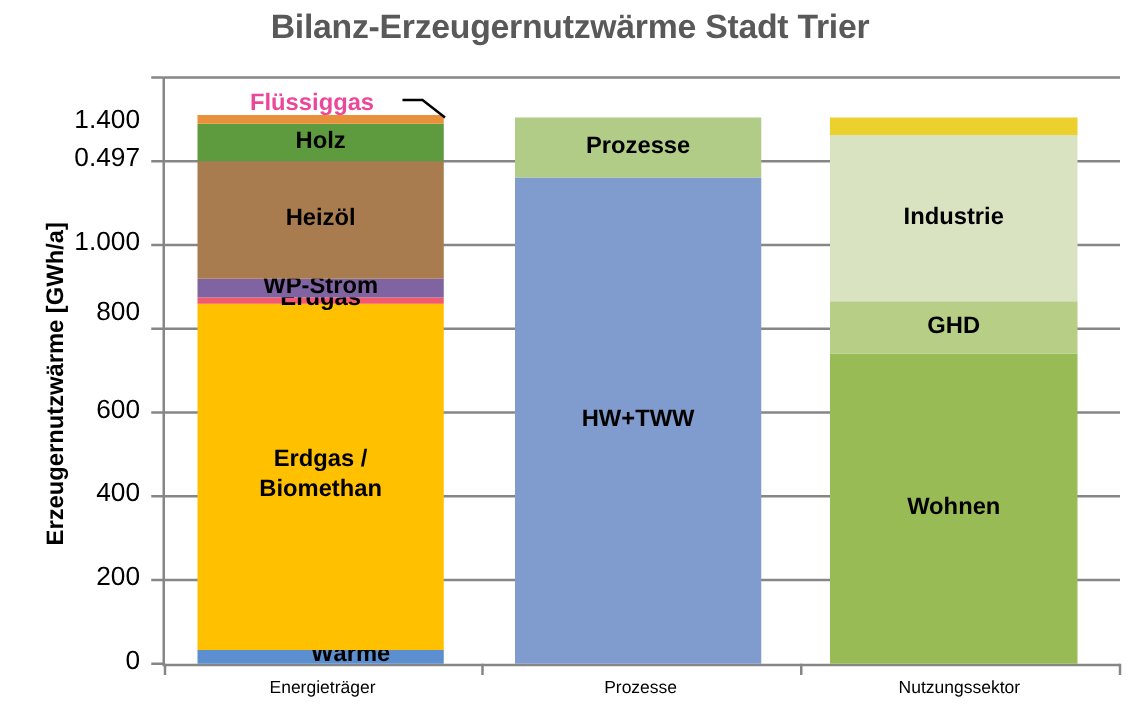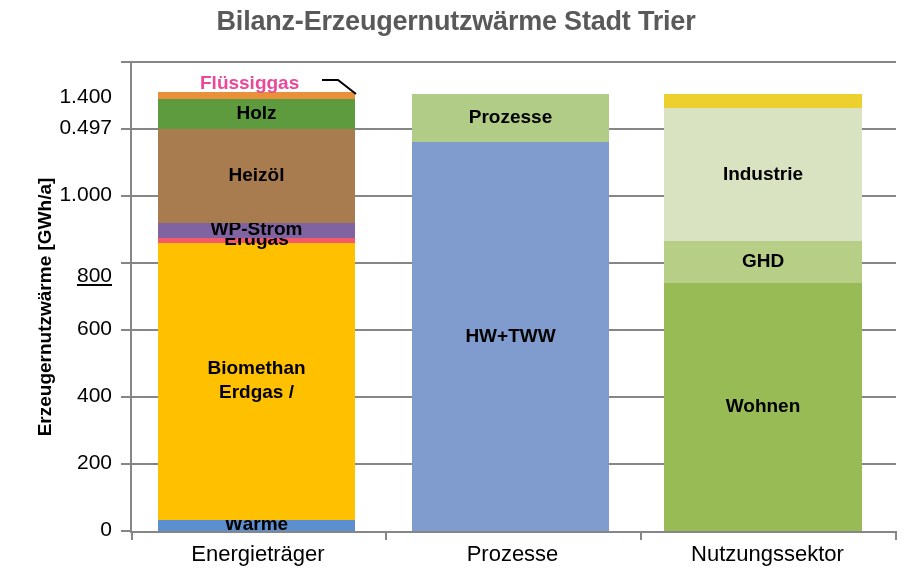--- a/index.html
+++ b/index.html
@@ -93,21 +93,21 @@
     color:#000;
     white-space:nowrap;
     pointer-events:none;
   }
 
   
   .cat-label{
     position:absolute;
     top:541px;
     text-align:center;
-    font-size:22px;
+    font-size:14px;
     color:#000;
     white-space:nowrap;
   }
 
   
   .callout-label{
     position:absolute;
     font-size:19px;font-weight:bold;color:#ec4899;
     white-space:nowrap;
   }
@@ -127,45 +127,45 @@
       <div class="tick" style="top: 61px;"></div>
       <div class="y-tick-label" style="top: 48px; left: 0px; margin-top: 36px;">1.400</div>
       <div class="gridline" style="top: 128px;"></div>
       <div class="tick" style="top: 128px;"></div>
       <div class="y-tick-label" style="top: 115px; left: 0px;">0.497</div>
       <div class="gridline" style="top: 195px;"></div>
       <div class="tick" style="top: 195px;"></div>
       <div class="y-tick-label" style="top: 182px; left: 0px; text-align: right;">1.000</div>
       <div class="gridline" style="top: 262px;"></div>
       <div class="tick" style="top: 262px;"></div>
-      <div class="y-tick-label" style="top: 263px; left: 0px; text-decoration: underline;">800</div>
+      <div class="y-tick-label" style="top: 238px; left: 0px;">800</div>
       <div class="gridline" style="top: 329px;"></div>
       <div class="tick" style="top: 329px;"></div>
       <div class="y-tick-label" style="top: 316px; left: 0px;">600</div>
       <div class="gridline" style="top: 396px;"></div>
       <div class="tick" style="top: 396px;"></div>
       <div class="y-tick-label" style="top: 383px; left: 0px;">400</div>
       <div class="gridline" style="top: 463px;"></div>
       <div class="tick" style="top: 463px;"></div>
       <div class="y-tick-label" style="top: 450px; left: 0px;">200</div>
       <div class="tick" style="top: 530px;"></div>
       <div class="y-tick-label" style="top: 517px; left: 0px;">0</div>
     </div>
 
   <div class="axis-line-left"></div>
   <div class="axis-line-bottom"></div>
 
   <div id="bars-layer">
       <div class="bar-group" style="left: 158px; width: 197px;">
         <div class="seg" style="top: 457.945px; height: 11.055px; background: rgb(91, 143, 208);"></div>
-        <div class="seg-label" style="top: 450.472px; line-height: 24px;">Wärme</div>
+        <div class="seg-label" style="top: 450.472px; line-height: 24px; margin-left: 24px;">Wärme</div>
         <div class="seg" style="top: 180.9px; height: 277.045px; background: rgb(255, 192, 0);"></div>
         <div class="seg-label" style="top: 294.423px; line-height: 24px;">
+          <div>Erdgas /</div>
           <div>Biomethan</div>
-          <div>Erdgas /</div>
         </div>
         <div class="seg" style="top: 175.875px; height: 5.025px; background: rgb(242, 89, 106);"></div>
         <div class="seg-label" style="top: 165.387px; line-height: 24px;">Erdgas</div>
         <div class="seg" style="top: 160.8px; height: 15.075px; background: rgb(128, 100, 162);"></div>
         <div class="seg-label" style="top: 155.338px; line-height: 24px;">WP-Strom</div>
         <div class="seg" style="top: 67px; height: 93.8px; background: rgb(169, 124, 80);"></div>
         <div class="seg-label" style="top: 100.9px; line-height: 24px;">Heizöl</div>
         <div class="seg" style="top: 36.85px; height: 30.15px; background: rgb(94, 154, 62);"></div>
         <div class="seg-label" style="top: 38.925px; line-height: 24px;">Holz</div>
         <div class="seg" style="top: 29.815px; height: 7.035px; background: rgb(232, 145, 58);"></div>

